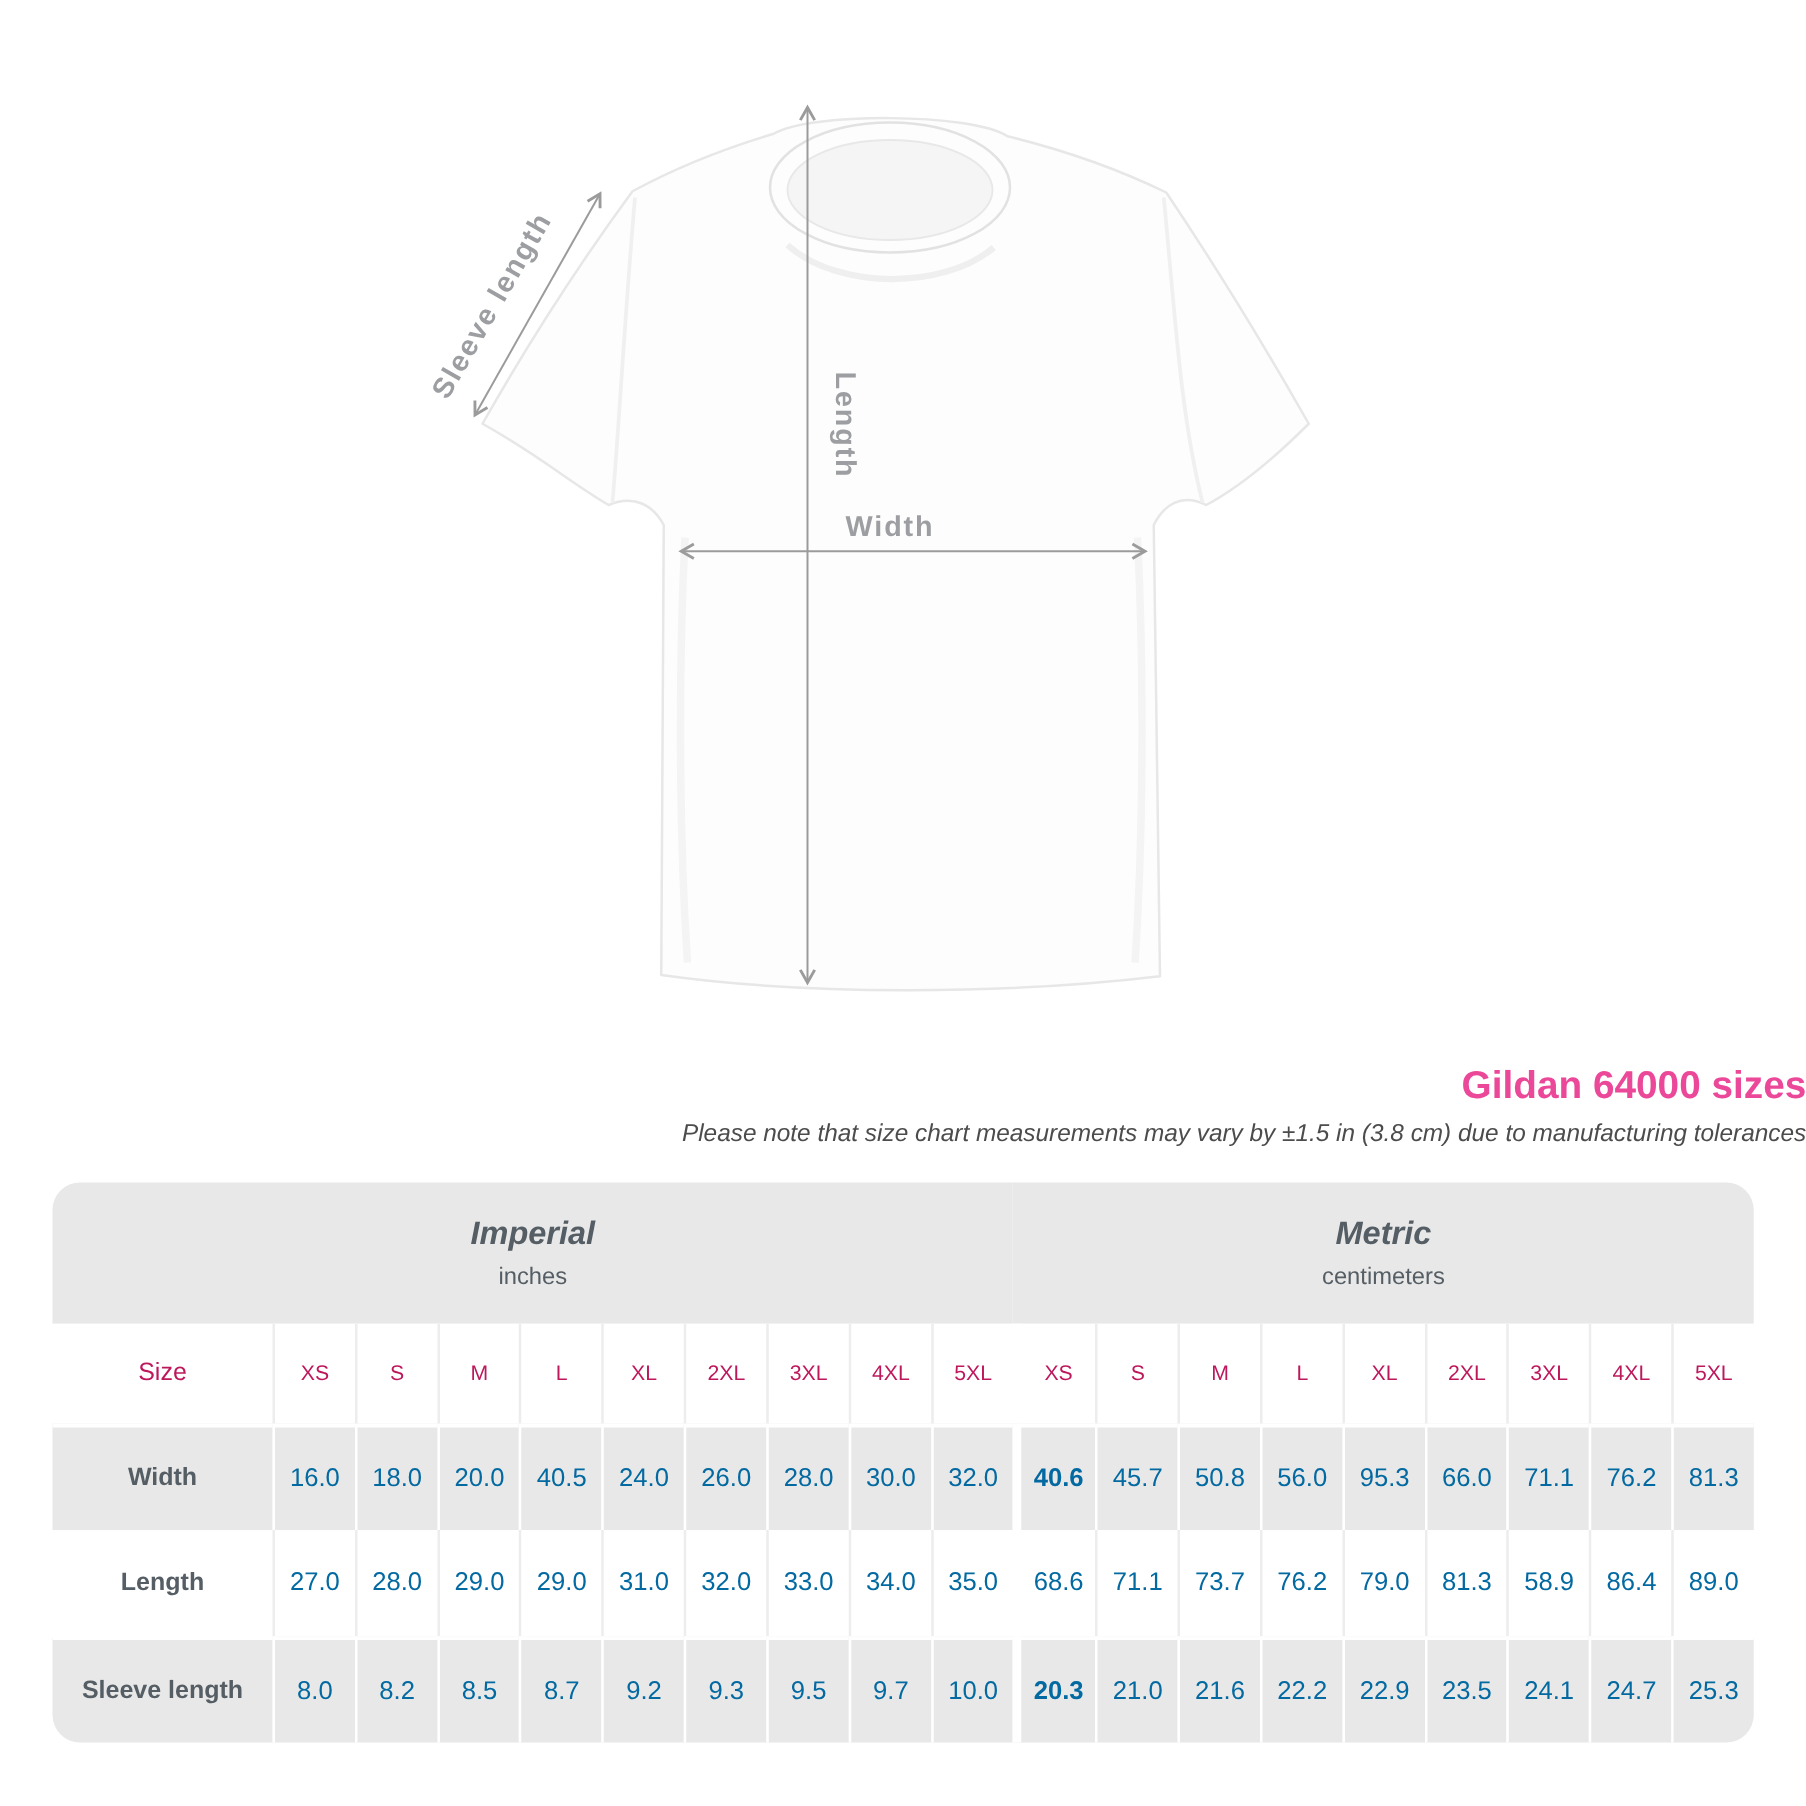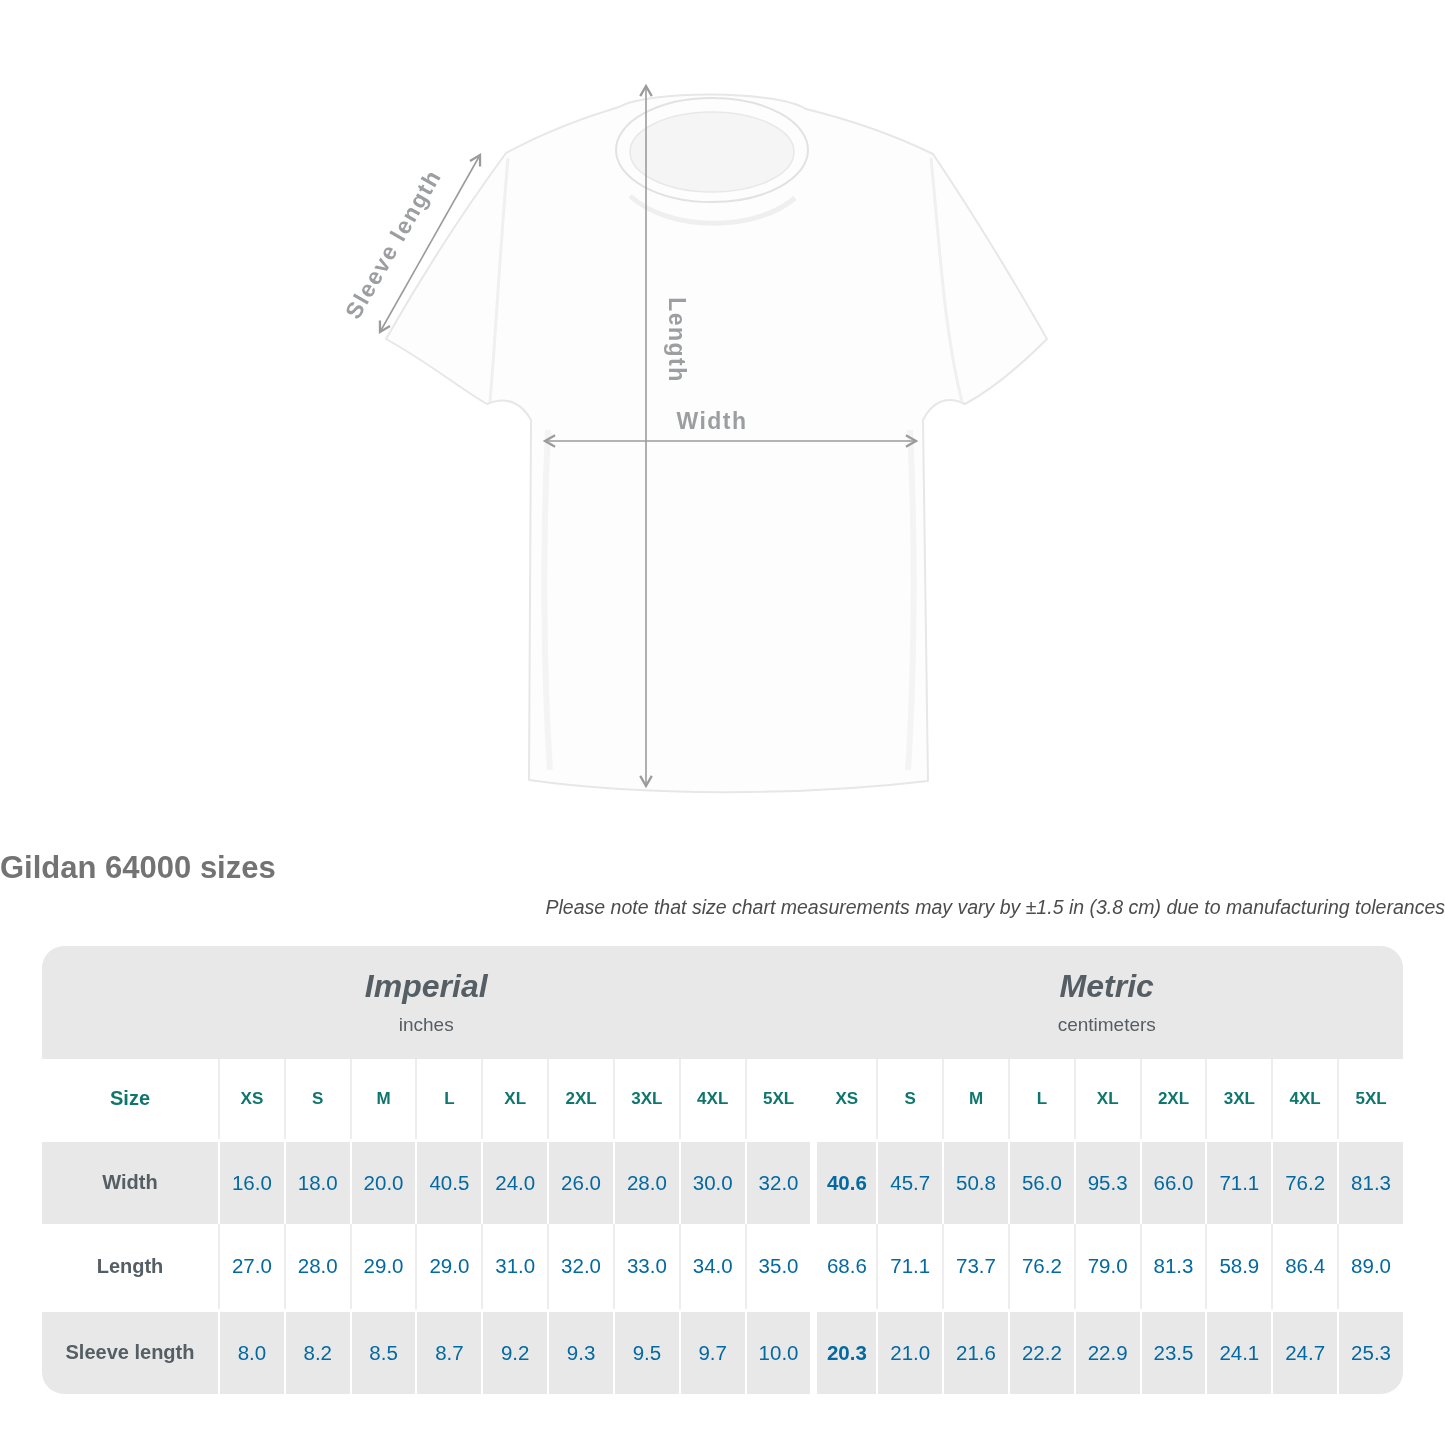--- a/index.html
+++ b/index.html
@@ -6,43 +6,43 @@
   html,body { width:1445px; height:1445px; background:#ffffff; overflow:hidden;
               font-family:"Liberation Sans", sans-serif; }
 
   
   .shirt-wrap { width:1445px; height:820px; position:relative; }
   .shirt-wrap svg { display:block; }
   .shirt-label { font-family:"Liberation Sans", sans-serif; font-weight:bold;
                  font-size:23px; fill:#9c9ea1; letter-spacing:1.5px; }
 
   
-  .page-title { text-align:left; font-size:31px; font-weight:bold; color:#737373;
+  .page-title { text-align:right; font-size:31px; font-weight:bold; color:#ec4899;
                 margin-top:30px; line-height:1.15; }
   .page-subtitle { text-align:right; font-size:19.5px; font-style:italic;
                    color:#4c4c4c; margin-top:10px; }
 
   
   .table-wrap { margin-top:27px; }
   table.sizes { width:1361px; margin:0 auto; border-collapse:separate; border-spacing:0;
                 table-layout:fixed; }
   col.c-label { width:176px; }
 
   td { text-align:center; vertical-align:middle; }
 
   
   td.band { background:#e8e8e8; height:113px; }
   td.band.first { border-radius:22px 0 0 0; }
   td.band.last  { border-radius:0 22px 0 0; }
-  .unit-name { font-size:32px; font-weight:bold; font-style:italic; color:#555e64; }
+  .unit-name { font-size:26px; font-weight:bold; font-style:italic; color:#555e64; }
   .unit-sub  { font-size:19px; color:#555e64; margin-top:9px; }
 
   
-  tr.row-sizehead td { background:#ffffff; height:80px; font-weight:bold;
-                       font-size:17px; color:#0f766e; border-left:2px solid #ededed; }
+  tr.row-sizehead td { background:#ffffff; height:80px; font-weight:normal;
+                       font-size:17px; color:#be185d; border-left:2px solid #ededed; }
   tr.row-sizehead td:first-child { border-left:none; font-size:20px; }
   tr.row-sizehead td.ms { border-left:7px solid #ffffff; }
 
   
   tr.row-data td { height:85px; font-size:20.5px; color:#0369a1; }
   tr.row-data td:first-child { font-weight:bold; font-size:20px; color:#555e64; border-left:none; }
 
   tr.row-gray  td { background:#e8e8e8; border-left:2px solid #ffffff; border-top:3px solid #ffffff; }
   tr.row-gray  td:first-child { border-left:none; }
   tr.row-gray  td.ms { border-left:7px solid #ffffff;font-weight:bold; }

